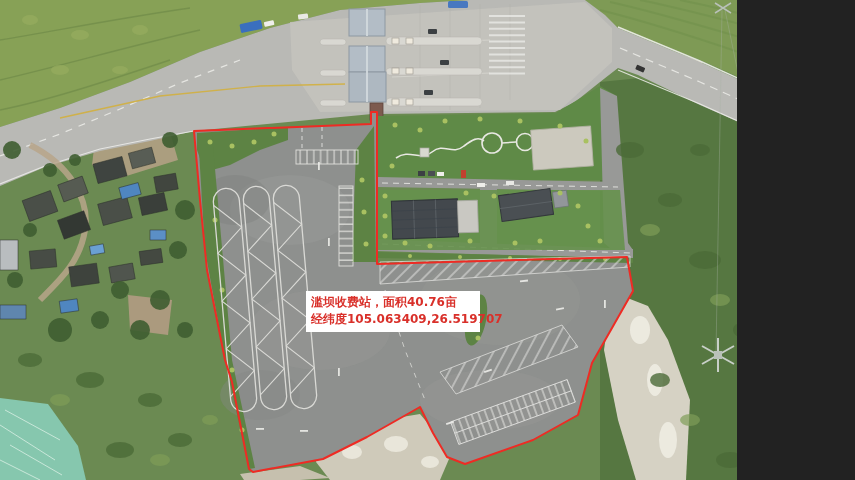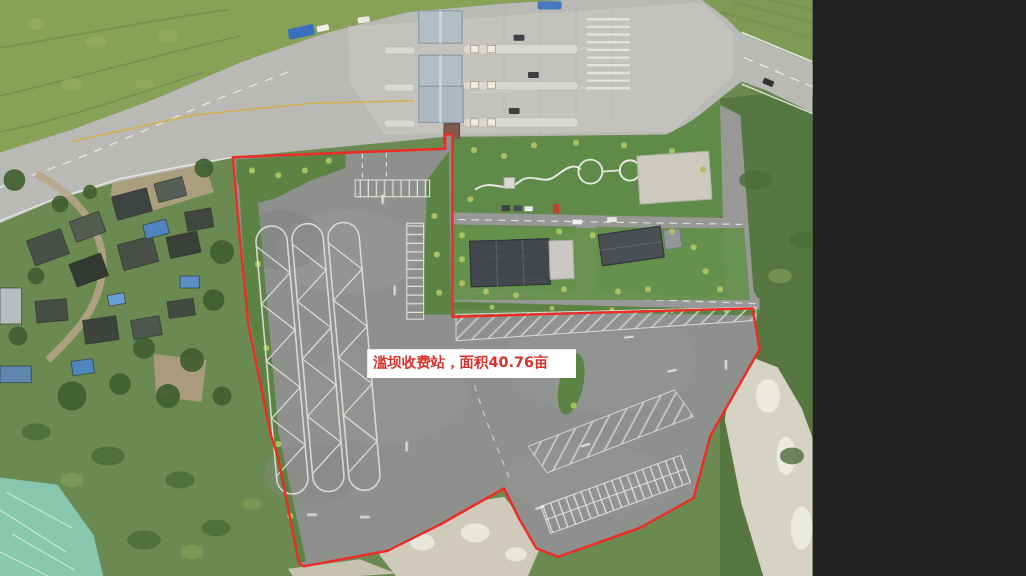--- a/index.html
+++ b/index.html
@@ -1,16 +1,16 @@
 <!DOCTYPE html>
 <html><head>
 <meta charset="utf-8">
 <style>
   html,body{margin:0;padding:0;background:#222;}
-  #stage{position:relative;width:677px;height:480px;overflow:hidden;font-family:"DejaVu Sans","Liberation Sans",sans-serif;}
+  #stage{position:relative;width:737px;height:480px;overflow:hidden;font-family:"DejaVu Sans","Liberation Sans",sans-serif;}
   #stage svg{position:absolute;left:0;top:0;}
   .boundary-line{fill:none;stroke:#ee2b24;stroke-width:2;stroke-linejoin:round;}
   .annotation-box{
     position:absolute;left:306px;top:291px;width:164px;
     background:#ffffff;padding:3px 5px 4px 5px;
     color:#d9302a;font-weight:bold;font-size:12px;line-height:17px;
     letter-spacing:0px;white-space:nowrap;overflow:visible;
   }
   .annotation-box .ln{font-family:"DejaVu Sans","Liberation Sans",sans-serif;}
 </style>
@@ -377,14 +377,15 @@
       <rect x="750" y="43" width="36" height="30" fill="#9b9f9d" stroke="#6f7472" stroke-width="0.8"></rect>
       <rect x="750" y="43" width="36" height="14" fill="#565b58"></rect>
     </g>
   </g>
 
   <polygon class="boundary-line" points="194,131 371,124 371,112 377,112 377,264 627,257 633,291 612,328 592,363 578,415 533,440 465,464 447,457 433,433 420,407 367,437 323,459 253,472 249,469 232,382 225,360 207,270 200,200"></polygon>
 </svg>
 
 <div class="annotation-box">
   <div class="ln">滥坝收费站，面积40.76亩</div>
+  <div class="ln">经纬度105.063409,26.519707</div>
 </div>
 </div>
 
 </body></html>

